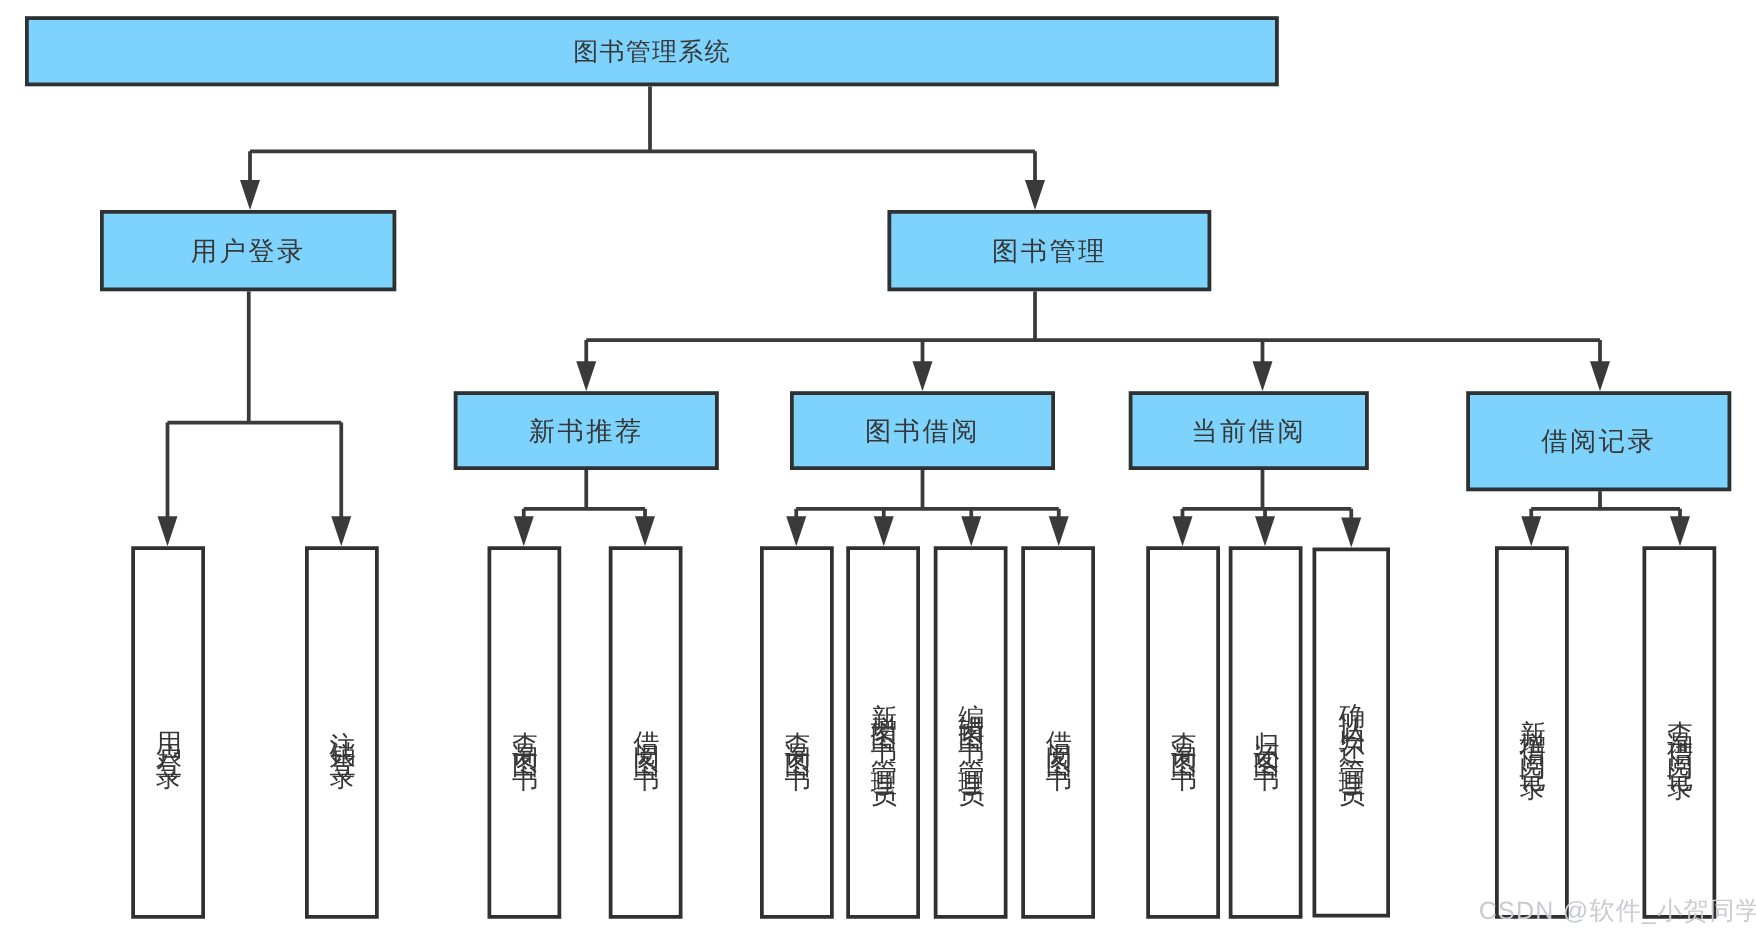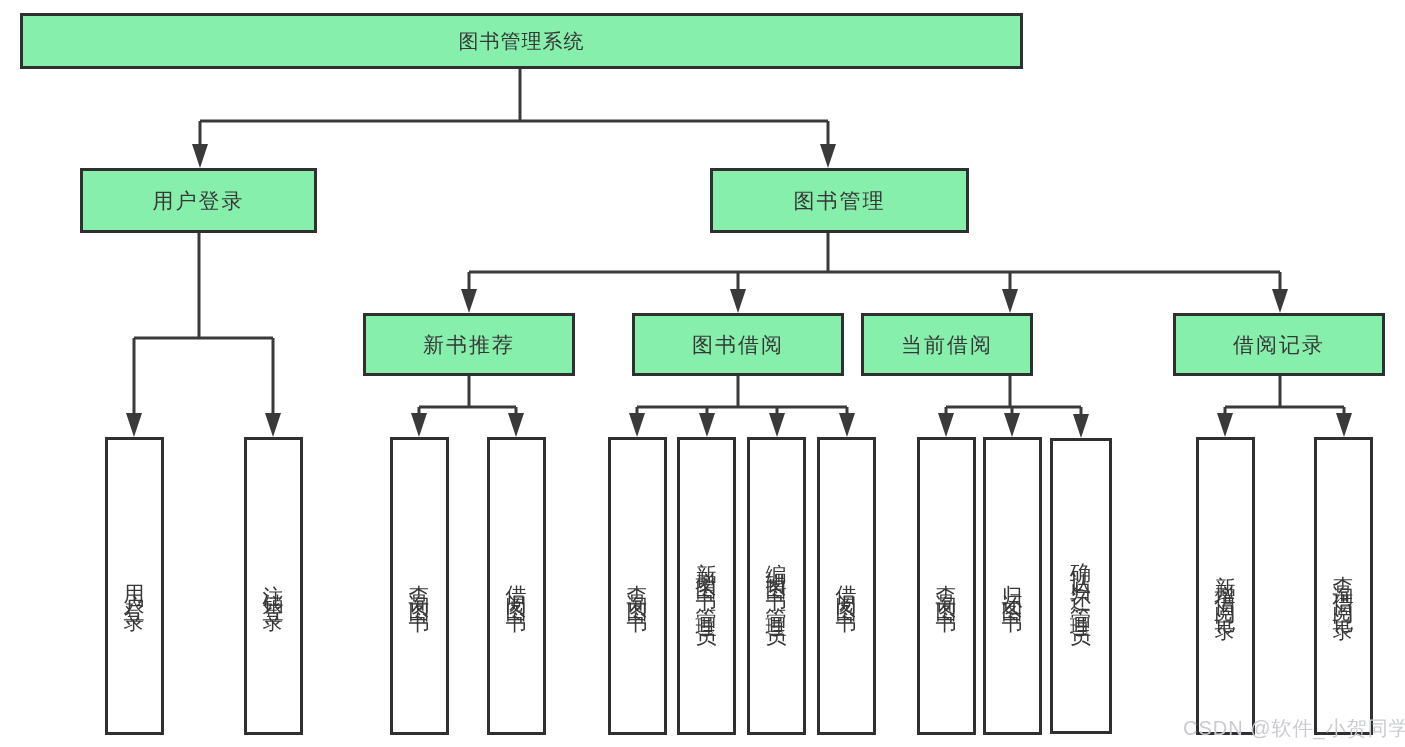--- a/index.html
+++ b/index.html
@@ -14,21 +14,21 @@
   }
   .connector-layer {
     position: absolute;
     left: 0; top: 0;
     width: 1405px; height: 747px;
     z-index: 1;
   }
   .node {
     position: absolute;
     box-sizing: border-box;
-    background: #86efac;
+    background: #7dd3fc;
     border: 3px solid #303030;
     display: flex;
     align-items: center;
     justify-content: center;
     z-index: 2;
   }
   .node .lbl {
     font-size: 21px;
     letter-spacing: 2px;
     color: #373737;
@@ -123,24 +123,24 @@
   <div class="node" style="left:710px; top:168px; width:259px; height:65px;">
     <span class="lbl">图书管理</span>
   </div>
 
   <div class="node" style="left:363px; top:313px; width:212px; height:63px;">
     <span class="lbl">新书推荐</span>
   </div>
   <div class="node" style="left:632px; top:313px; width:212px; height:63px;">
     <span class="lbl">图书借阅</span>
   </div>
-  <div class="node" style="left:861px; top:313px; width:172px; height:63px;">
+  <div class="node" style="left:903px; top:313px; width:192px; height:63px;">
     <span class="lbl">当前借阅</span>
   </div>
-  <div class="node" style="left:1173px; top:313px; width:212px; height:63px;">
+  <div class="node" style="left:1173px; top:313px; width:212px; height:80px;">
     <span class="lbl">借阅记录</span>
   </div>
 
   <div class="leaf" style="left:105px;">
     <span class="vlbl">用户登录</span>
   </div>
   <div class="leaf" style="left:244px;">
     <span class="vlbl">注销登录</span>
   </div>
 

